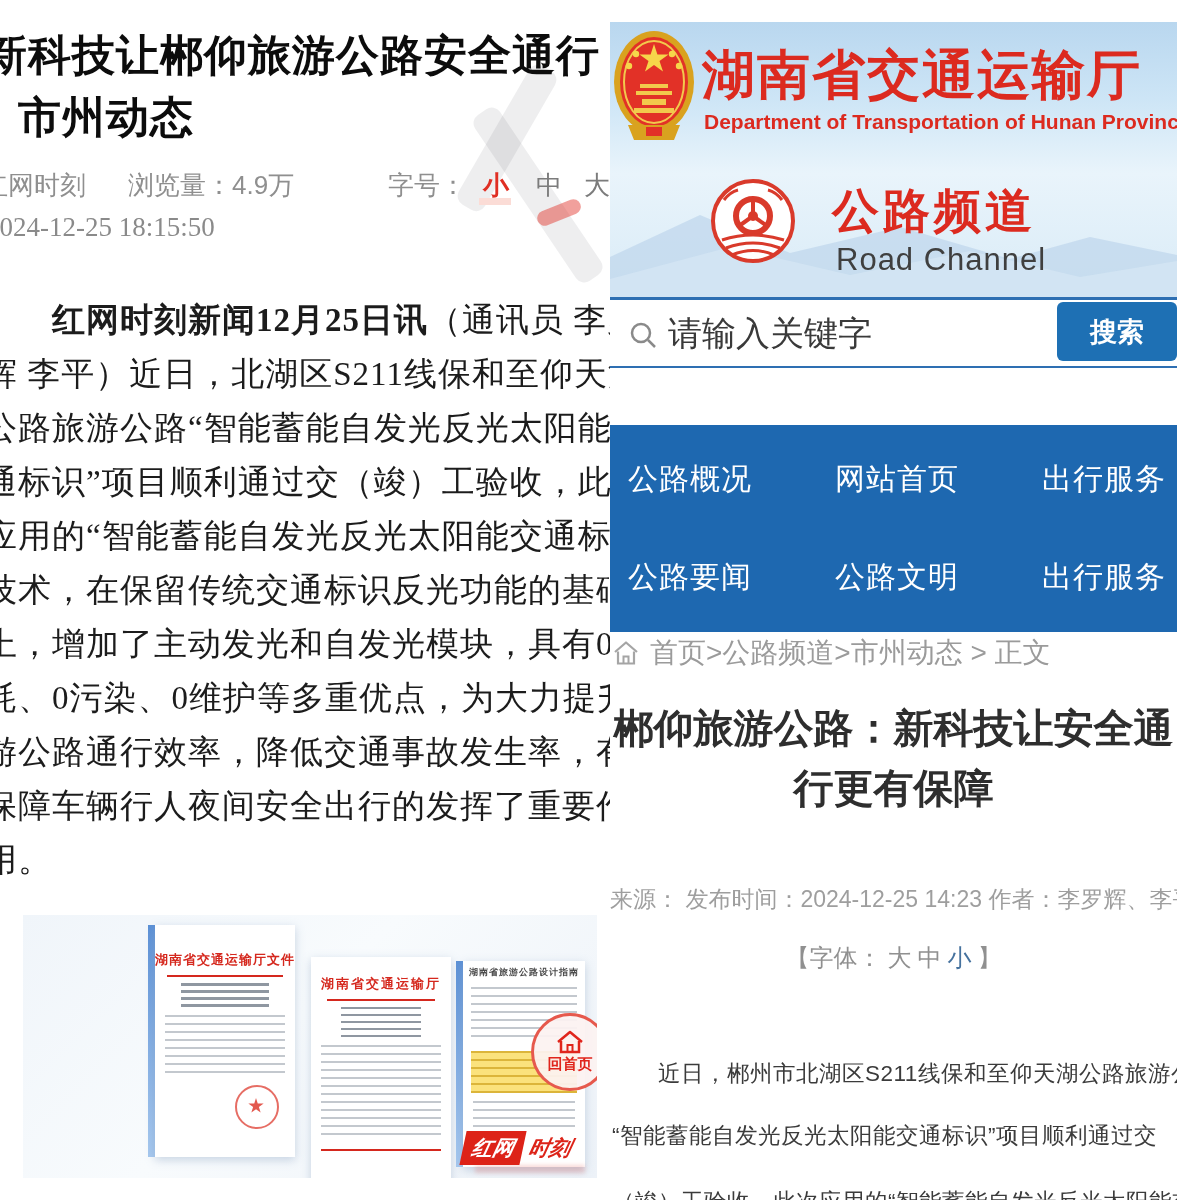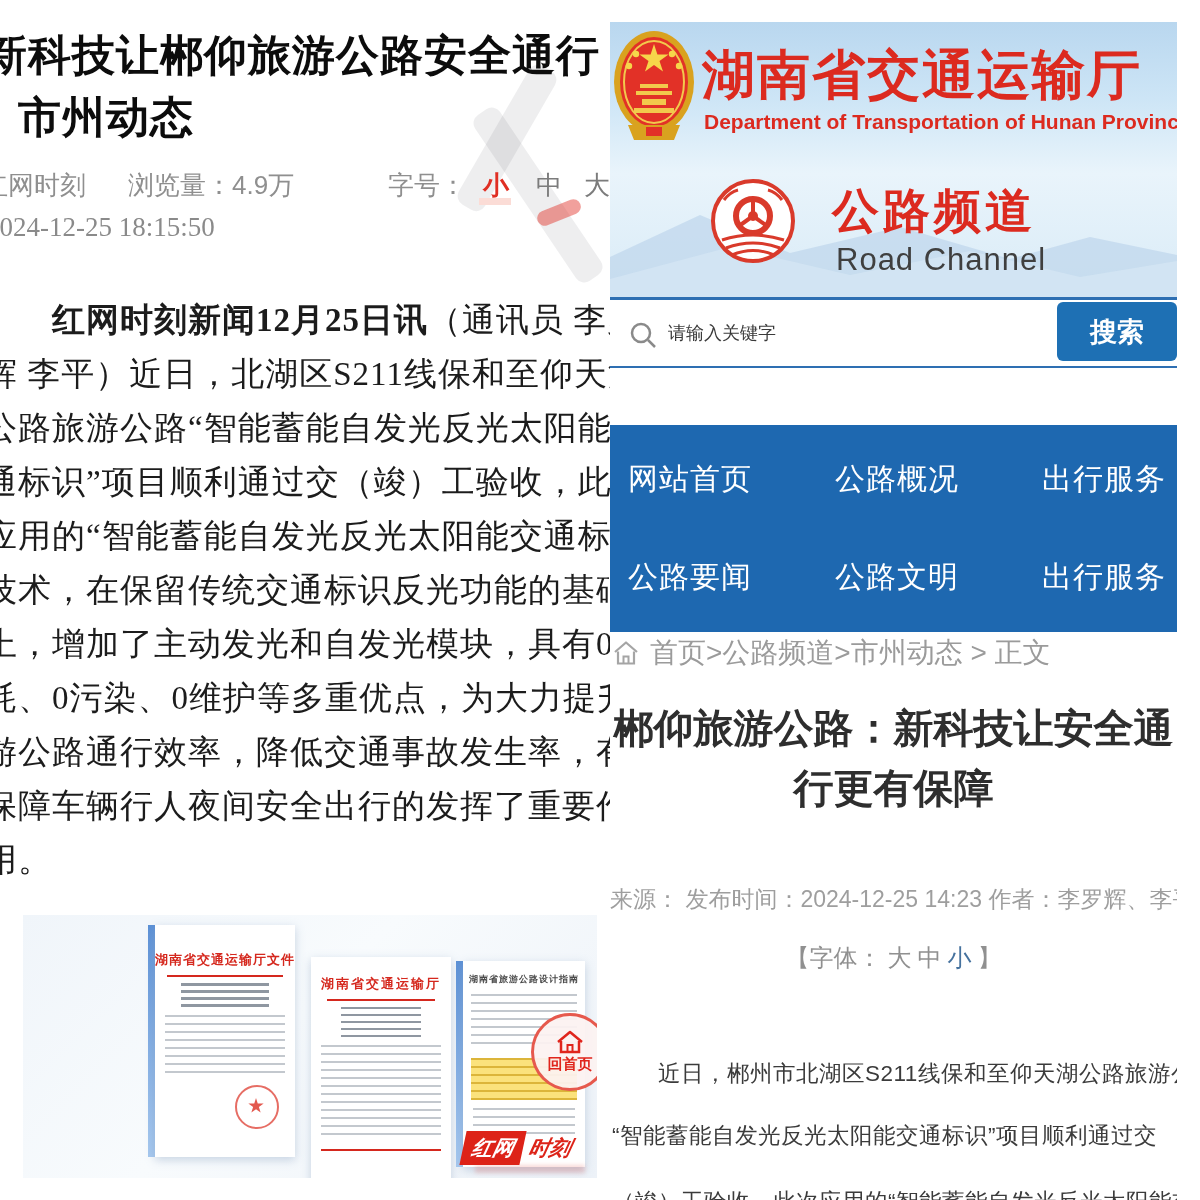--- a/index.html
+++ b/index.html
@@ -52,21 +52,21 @@
   .r-header{position:absolute;left:0;top:22px;width:567px;height:278px;overflow:hidden;
     background:linear-gradient(180deg,#b9d7ef 0%,#cde5f6 28%,#e9f4fb 55%,#d9ebf7 100%);
     border-bottom:3px solid #2e6fb2;box-sizing:border-box;}
   .dept-cn{position:absolute;left:92px;top:18px;font-size:53px;font-weight:700;color:#dc2a1f;letter-spacing:2px;white-space:nowrap;}
   .dept-en{position:absolute;left:94px;top:88px;font-size:21px;font-weight:700;color:#dc2a1f;white-space:nowrap;}
   .chan-cn{position:absolute;left:222px;top:158px;font-size:47px;font-weight:700;color:#dc2a1f;letter-spacing:4px;white-space:nowrap;}
   .chan-en{position:absolute;left:226px;top:220px;font-size:31px;color:#3f3f3f;letter-spacing:1px;white-space:nowrap;}
   .search-row{position:absolute;left:0;top:300px;width:567px;height:68px;background:#fff;
     border-bottom:2px solid #2e6fb2;box-sizing:border-box;}
   .search-row input{position:absolute;left:56px;top:9px;width:380px;height:46px;border:none;outline:none;
-    font-size:18px;color:#b91c1c;font-family:Liberation Serif, serif;background:transparent;}
+    font-size:34px;color:#b91c1c;font-family:Liberation Sans, sans-serif;background:transparent;}
   .search-row input::placeholder{color:#3a3a3a;opacity:1;}
   .search-btn{position:absolute;right:0;top:2px;width:120px;height:59px;background:#1e70b4;color:#fff;
     font-size:27px;font-weight:700;border:none;border-radius:6px;display:flex;align-items:center;justify-content:center;cursor:pointer;}
   .r-nav{position:absolute;left:0;top:425px;width:567px;height:207px;background:#1e68b0;
     display:grid;grid-template-columns:207px 207px 153px;grid-template-rows:1fr 1fr;align-items:center;
     padding:6px 0;box-sizing:border-box;}
   .r-nav .it{color:#fff;font-size:30px;padding-left:18px;letter-spacing:1px;cursor:pointer;white-space:nowrap;}
   .crumbs{position:absolute;left:2px;top:634px;display:flex;align-items:center;gap:10px;}
   .crumbs .txt{font-size:28px;color:#9b9b9b;white-space:nowrap;}
   .r-title{position:absolute;left:0;top:698px;width:567px;text-align:center;font-size:40px;font-weight:700;
@@ -123,21 +123,21 @@
     <div class="doc" style="left:288px;top:42px;width:140px;height:230px;">
       <div class="doc-t red" style="font-size:13px;margin-top:18px;letter-spacing:2px;">湖南省交通运输厅</div>
       <div class="redrule" style="margin:6px 16px;"></div>
       <div class="sub" style="margin:6px 30px;height:30px;"></div>
       <div class="blk" style="height:96px;"></div>
       <div class="redrule" style="margin:4px 10px;"></div>
     </div>
 
     <div class="spine" style="left:433px;top:46px;height:206px;"></div>
     <div class="doc" style="left:440px;top:46px;width:122px;height:206px;">
-      <div class="doc-t" style="font-size:9px;margin-top:12px;color:#4a4a4a;">湖南省旅游公路设计指南</div>
+      <div class="doc-t" style="font-size:9px;margin-top:5px;color:#4a4a4a;">湖南省旅游公路设计指南</div>
       <div class="blk" style="height:56px;margin:8px 8px;"></div>
       <div class="hl" style="height:42px;"></div>
       <div class="blk" style="height:30px;"></div>
     </div>
 
     <div class="home-circle">
       <svg width="30" height="24" viewBox="0 0 30 24">
         <path d="M3 12 L15 2 L27 12" fill="none" stroke="#e0251c" stroke-width="2.5" stroke-linejoin="round"></path>
         <path d="M6 11 V22 H24 V11" fill="none" stroke="#e0251c" stroke-width="2.5"></path>
         <rect x="12.5" y="15" width="5" height="7" fill="none" stroke="#e0251c" stroke-width="2"></rect>
@@ -199,22 +199,22 @@
   <div class="search-row">
     <svg style="position:absolute;left:18px;top:20px;" width="30" height="30" viewBox="0 0 30 30">
       <circle cx="13" cy="13" r="9" fill="none" stroke="#8a8a8a" stroke-width="2.5"></circle>
       <line x1="20" y1="20" x2="27" y2="27" stroke="#8a8a8a" stroke-width="2.5"></line>
     </svg>
     <input type="text" value="" placeholder="请输入关键字" style="">
     <button class="search-btn">搜索</button>
   </div>
 
   <div class="r-nav">
+    <div class="it">公路概况</div>
     <div class="it">网站首页</div>
-    <div class="it">公路概况</div>
     <div class="it">出行服务</div>
     <div class="it">公路要闻</div>
     <div class="it">公路文明</div>
     <div class="it">出行服务</div>
   </div>
 
   <div class="crumbs">
     <svg width="28" height="26" viewBox="0 0 28 26">
       <path d="M3 12 L14 2.5 L25 12" fill="none" stroke="#a5a5a5" stroke-width="2.2" stroke-linejoin="round"></path>
       <path d="M6 11.5 V23.5 H22 V11.5" fill="none" stroke="#a5a5a5" stroke-width="2.2"></path>

